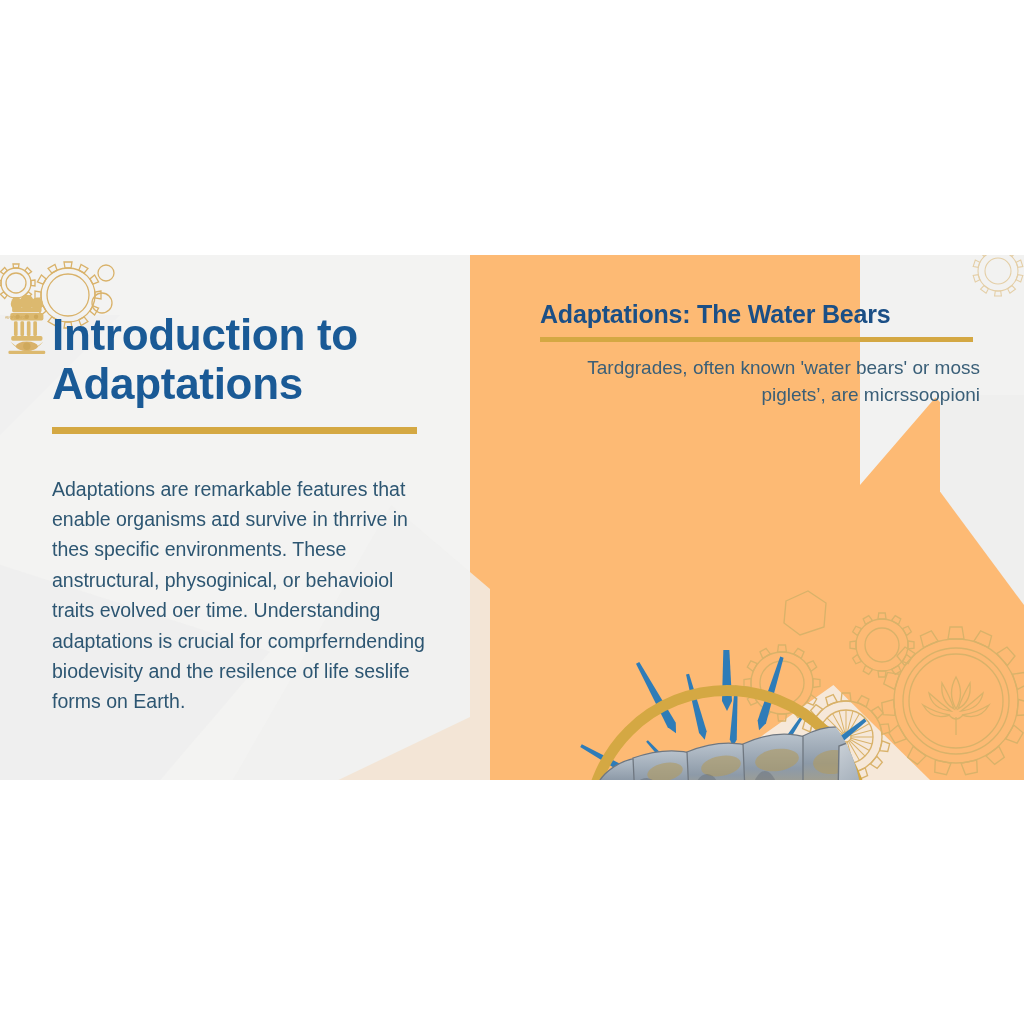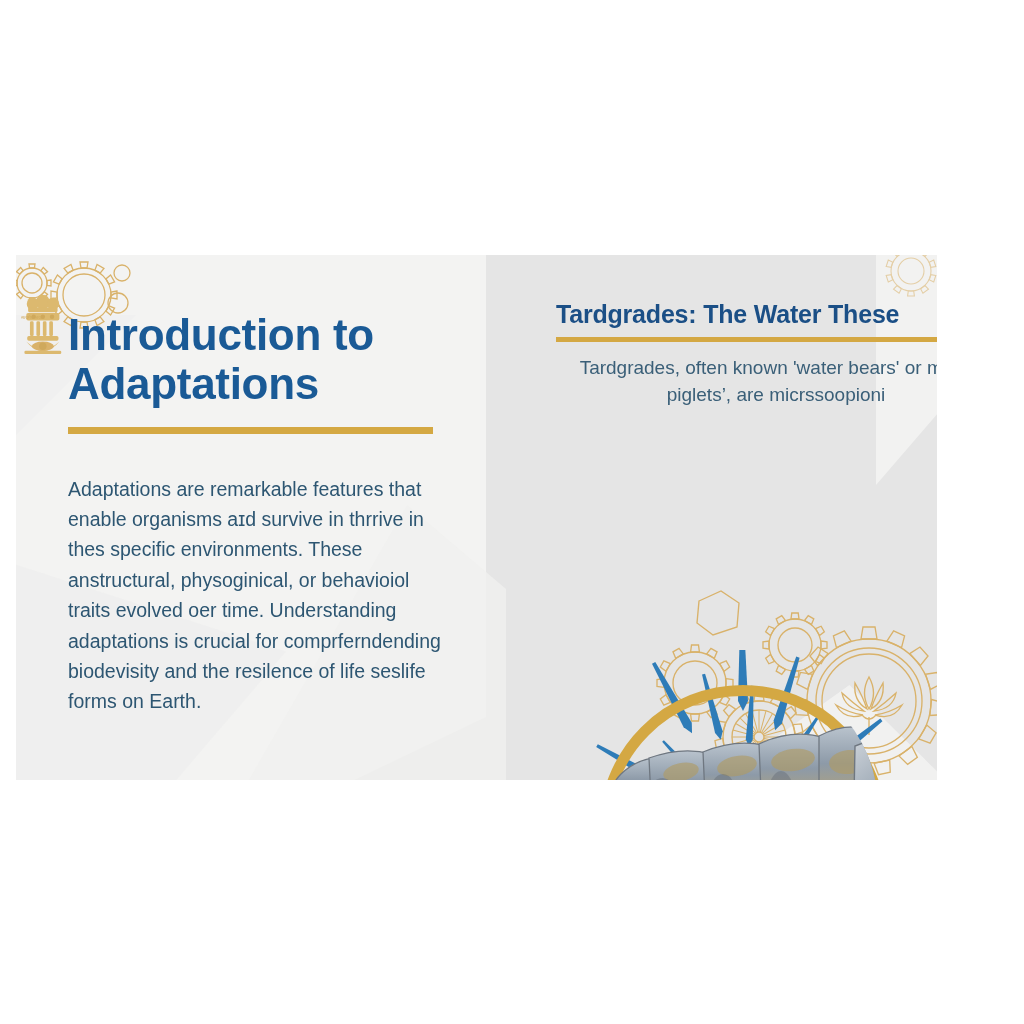--- a/index.html
+++ b/index.html
@@ -7,23 +7,23 @@
   body {
     background:#ffffff;
     font-family:"Liberation Sans", sans-serif;
     overflow:hidden;
     position:relative;
   }
 
   
   #slide {
     position:absolute;
-    left:16px; top:255px;
-    width:921px; height:525px;
-    background:#e5e5e5;
+    left:0; top:255px;
+    width:1024px; height:525px;
+    background:#fdba74;
     overflow:hidden;
   }
 
   
   .panel-tint {
     position:absolute; left:0; top:0;
     width:470px; height:525px;
     background:#f3f3f2;
     clip-path:polygon(0 0, 100% 0, 100% 88%, 72% 100%, 0 100%);
   }
@@ -118,21 +118,21 @@
   #card-rule {
     margin-top:8px;
     width:433px; height:5px;
     background:#d4a843;
   }
   #card-sub {
     margin-top:13px;
     font-size:19px;
     line-height:1.42;
     color:#3a5f78;
-    text-align:center;
+    text-align:right;
     width:440px;
   }
 
   
   #figure {
     position:absolute;
     left:455px; top:395px;
     width:500px; height:390px;
   }
   #rays { position:absolute; left:0; top:0; }
@@ -386,21 +386,21 @@
     </g>
   </svg>
 
   <div id="left-col">
     <h1 id="page-title">Introduction to Adaptations</h1>
     <div id="title-rule"></div>
     <p id="body-copy">Adaptations are remarkable features that enable organisms aɪd survive in thrrive in thes specific environments. These anstructural, physoginical, or behavioiol traits evolved oer time. Understanding adaptations is crucial for comprferndending biodevisity and the resilence of life seslife forms on Earth.</p>
   </div>
 
   <div id="right-col">
-    <h2 id="card-title">Tardgrades: The Water These</h2>
+    <h2 id="card-title">Adaptations: The Water Bears</h2>
     <div id="card-rule"></div>
     <p id="card-sub">Tardgrades, often known 'water bears' or moss piglets’, are micrssoopioni</p>
   </div>
 
   <div id="figure">
 
     <svg id="rays" width="500" height="390" viewBox="0 0 500 390">
       <g fill="#2e7cb8">
 
         <g transform="translate(272,179)">

